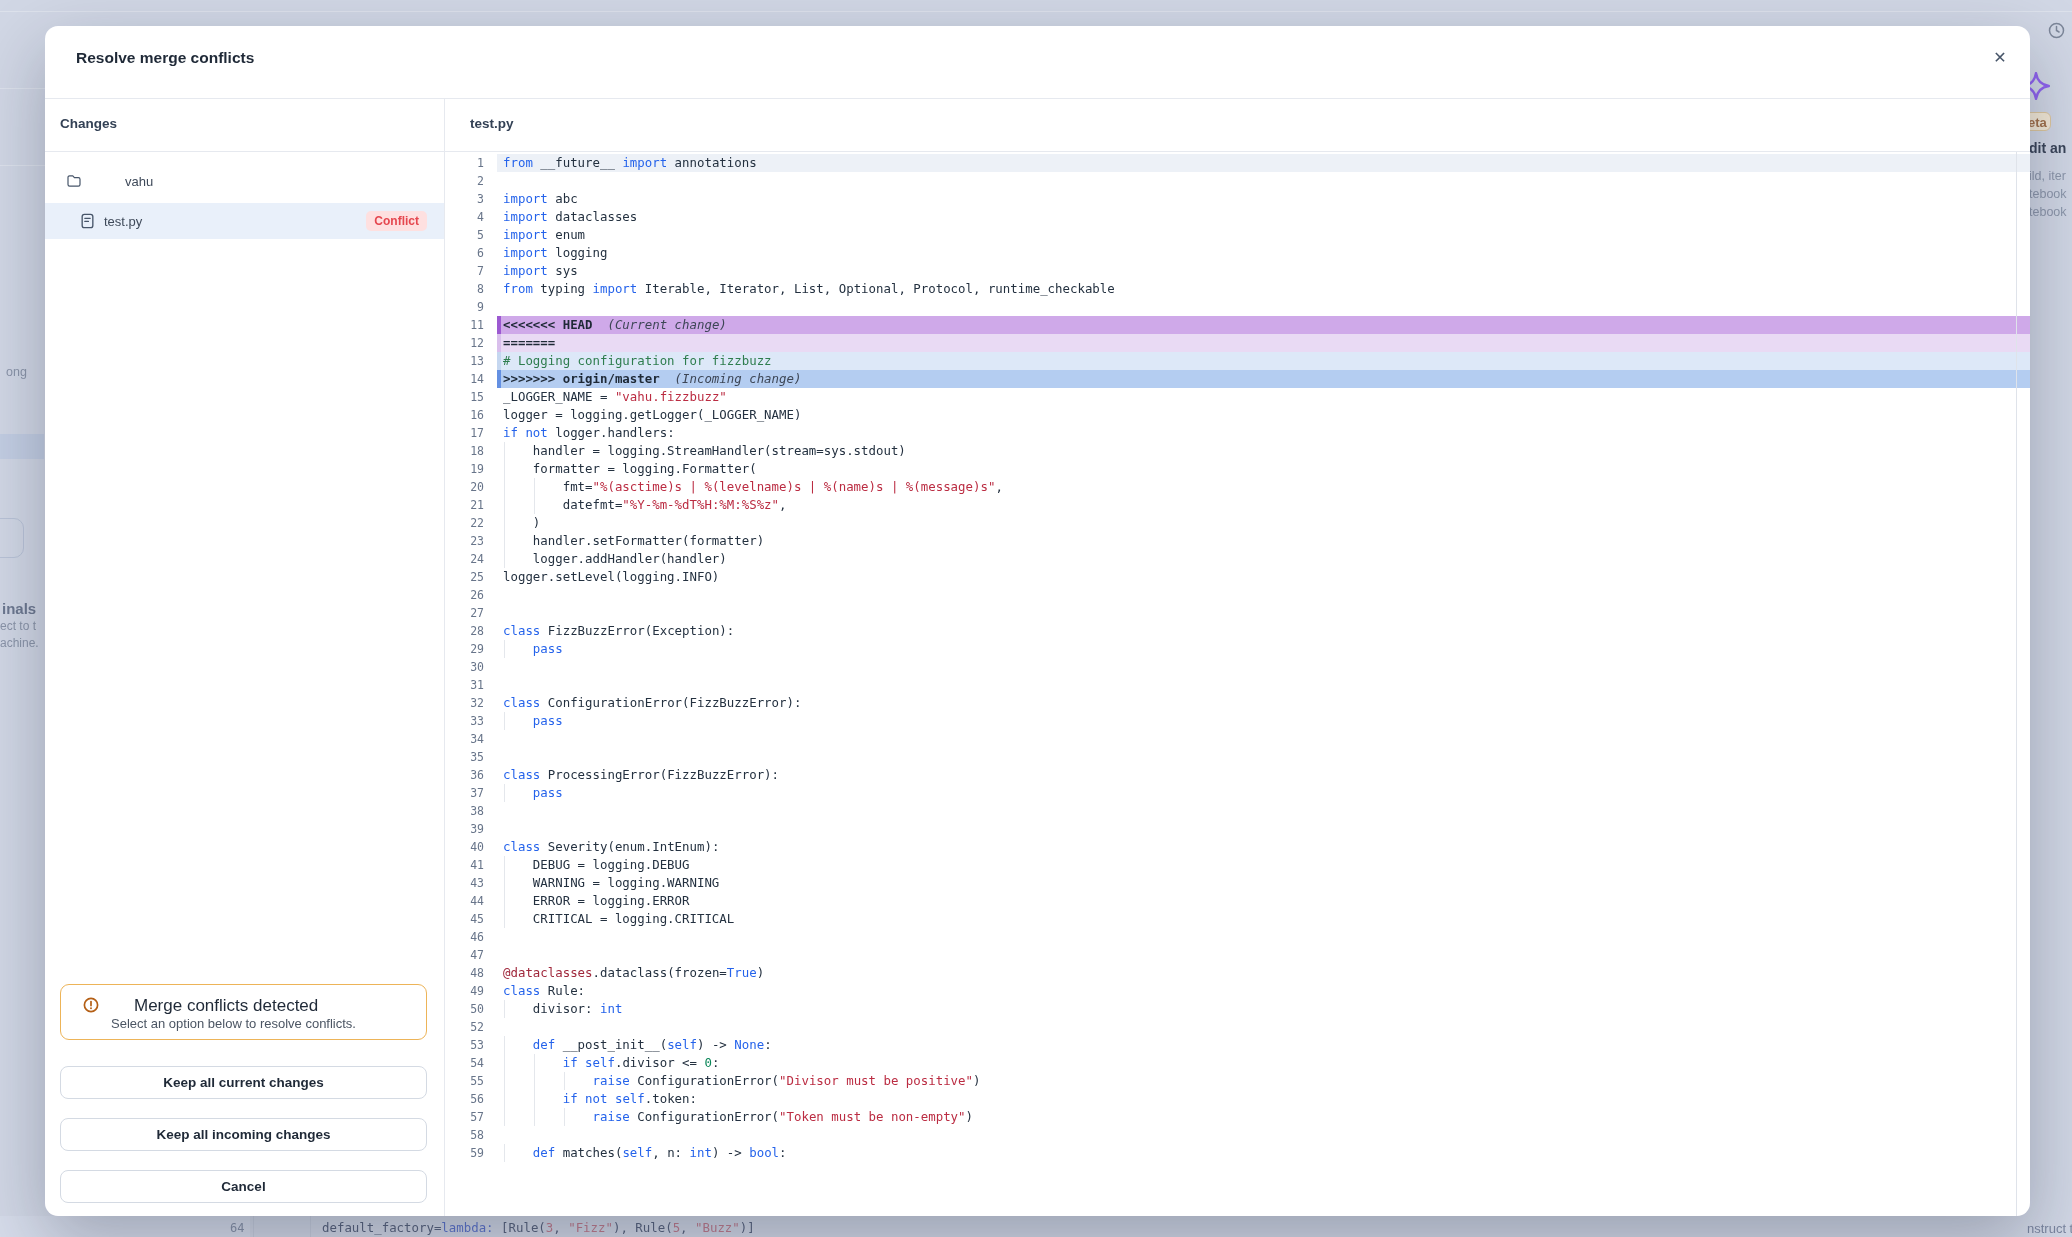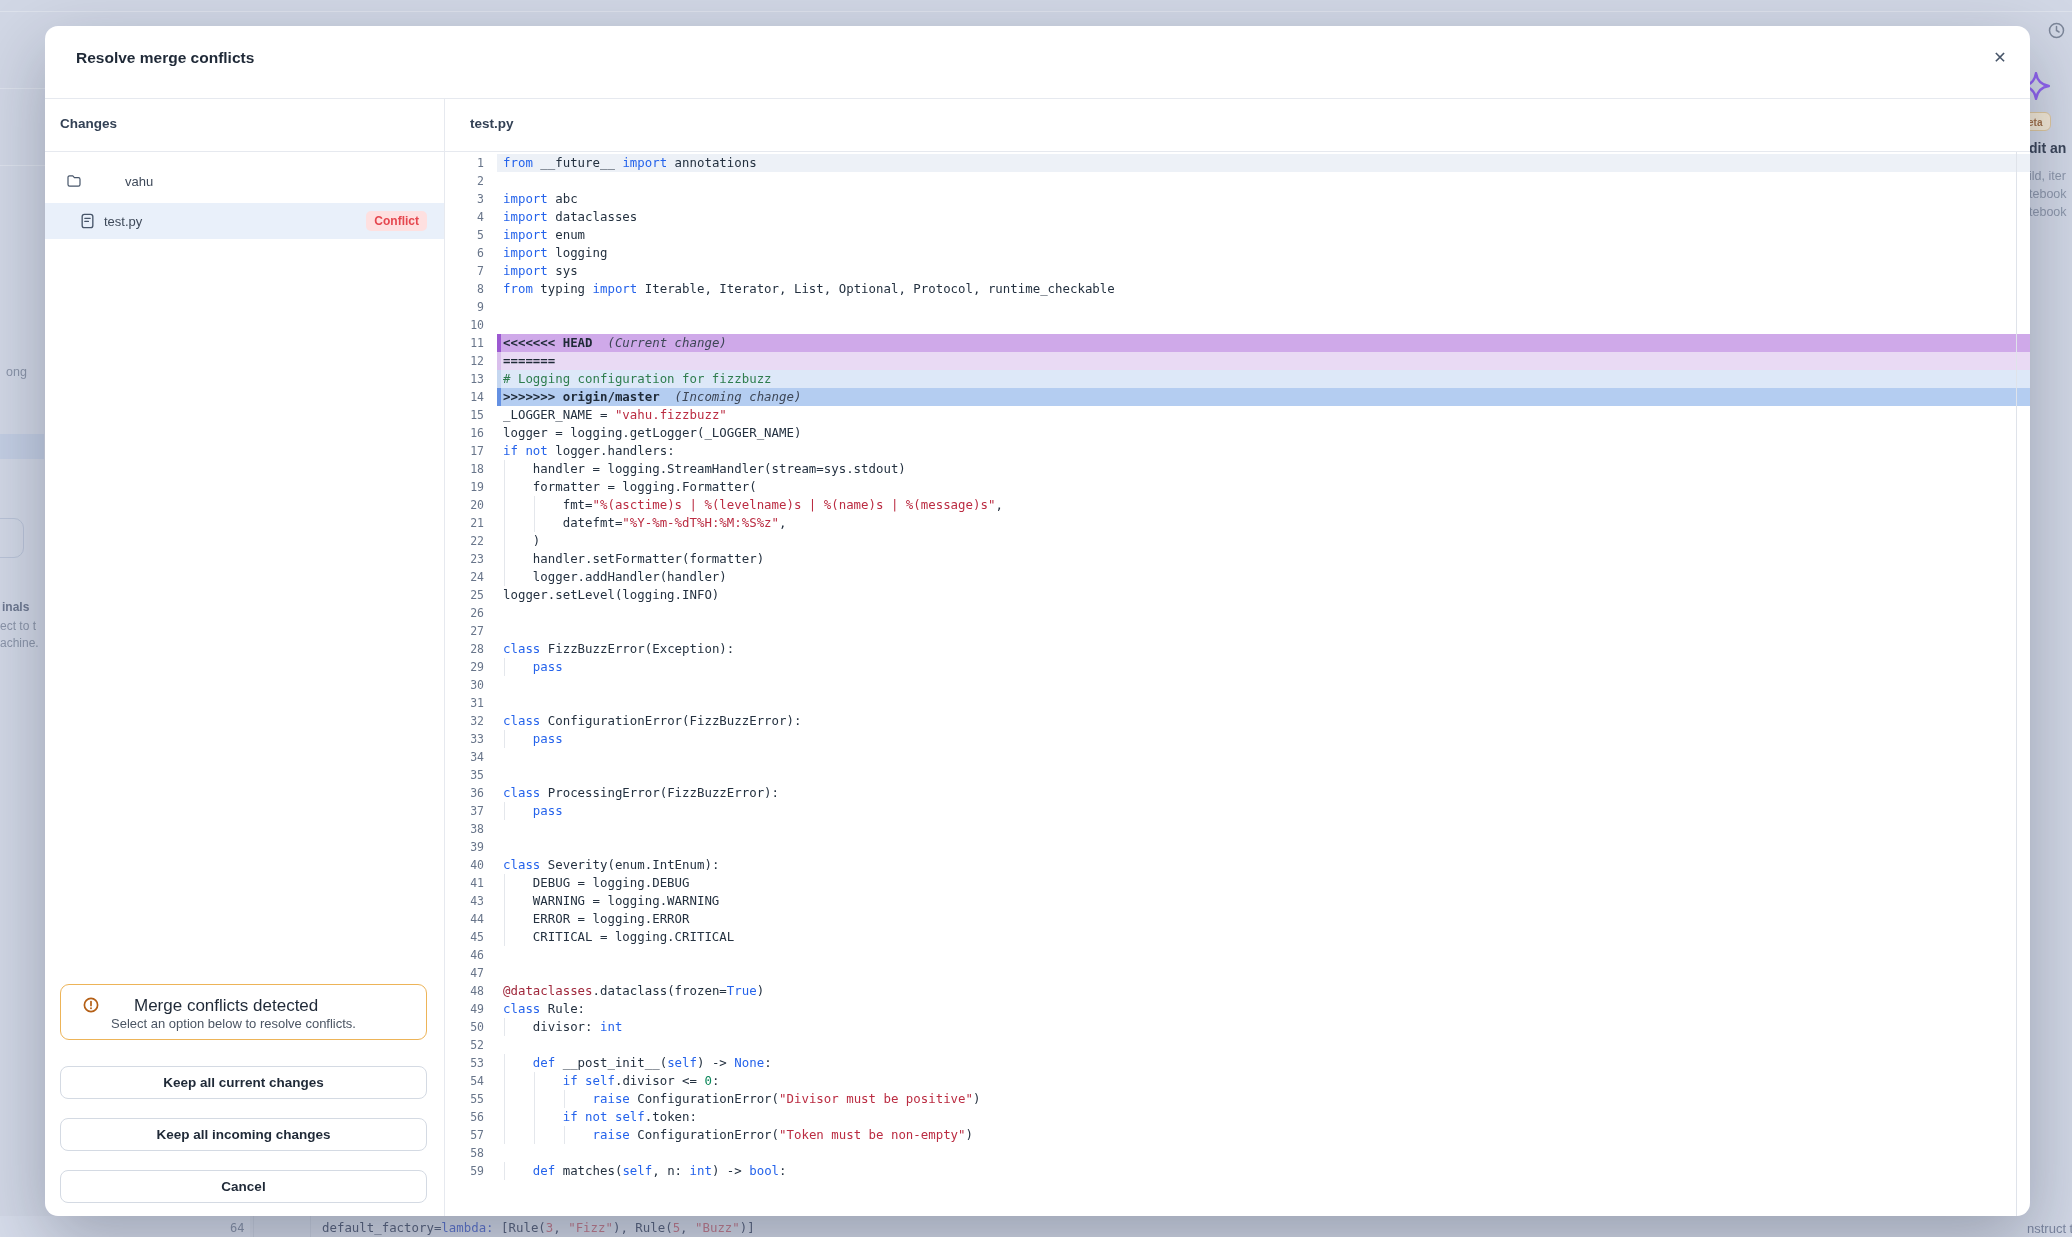--- a/index.html
+++ b/index.html
@@ -7,21 +7,21 @@
     background:#d1d7e5;font-family:"Liberation Sans",sans-serif;}
 
   
   .bg-frag{position:absolute;color:#8a94a8;font-size:12.5px;white-space:nowrap;}
   .bg-topline{position:absolute;left:0;top:11px;width:100%;height:1px;background:#dde2ec;}
   .bg-band{position:absolute;left:0;top:434px;width:44px;height:25px;background:#c3cee3;}
   .bg-box{position:absolute;left:-30px;top:518px;width:52px;height:38px;border:1.5px solid #b9c3d7;border-radius:10px;}
   .bg-leftline1{position:absolute;left:0;top:88px;width:45px;height:1px;background:#dde2ec;}
   .bg-leftline2{position:absolute;left:0;top:165px;width:45px;height:1px;background:#dde2ec;}
   .bg-pill{position:absolute;left:2021px;top:112px;width:30px;height:19px;background:#f3e9d6;
-    border:1px solid #ddc79e;border-radius:6px;color:#a2714b;font-size:10px;font-weight:700;
+    border:1px solid #ddc79e;border-radius:6px;color:#a2714b;font-size:13px;font-weight:700;
     line-height:19px;padding-left:6px;box-sizing:border-box;}
   .bg-bottom-panel{position:absolute;left:0;top:1216px;width:250px;height:21px;background:#d6dcea;}
   .bg-vline{position:absolute;top:1216px;width:1px;height:21px;background:#c6cddc;}
   .dim-code{position:absolute;left:322px;top:1220px;font-family:"DejaVu Sans Mono",monospace;
     font-size:12.4px;white-space:pre;}
   .dim-ln{position:absolute;left:230px;top:1221px;font-family:"DejaVu Sans Mono",monospace;
     font-size:12px;color:#8893a9;}
   .dimmed .seg-p{color:#5a657f}.dimmed .seg-k{color:#5f76cc}
   .dimmed .seg-s{color:#c07d8e}.dimmed .seg-n{color:#c07d8e}
 
@@ -89,21 +89,21 @@
 <body>
 
 <div class="screen">
 
   <div class="bg-topline"></div>
   <div class="bg-leftline1"></div>
   <div class="bg-leftline2"></div>
   <div class="bg-frag" style="left:6px;top:365px;">ong</div>
   <div class="bg-band"></div>
   <div class="bg-box"></div>
-  <div class="bg-frag" style="left:2px;top:600px;font-weight:700;color:#6d7890;font-size:12px;text-align:center;">inals</div>
+  <div class="bg-frag" style="left:2px;top:600px;font-weight:700;color:#6d7890;font-size:15px;text-align:center;">inals</div>
   <div class="bg-frag" style="left:0;top:619px;font-size:12px;">ect to t</div>
   <div class="bg-frag" style="left:0;top:636px;font-size:12px;">achine.</div>
 
   <span style="position:absolute;left:2048px;top:22px;">
     <svg width="17" height="17" viewBox="0 0 17 17">
         <circle cx="8.5" cy="8.5" r="7" fill="none" stroke="#7c8699" stroke-width="1.5"></circle>
         <path d="M8.5 4.5 V8.5 L11 10" fill="none" stroke="#7c8699" stroke-width="1.5" stroke-linecap="round"></path>
       </svg>
   </span>
   <span style="position:absolute;left:2022px;top:72px;">
@@ -174,21 +174,20 @@
       <div>
           <div class="crow hl-l1"><i class="cbg full"></i><span class="cln">1</span><span class="ctx"><span class="seg-k">from</span><span class="seg-p"> __future__ </span><span class="seg-k">import</span><span class="seg-p"> annotations</span></span></div>
           <div class="crow"><span class="cln">2</span><span class="ctx"></span></div>
           <div class="crow"><span class="cln">3</span><span class="ctx"><span class="seg-k">import</span><span class="seg-p"> abc</span></span></div>
           <div class="crow"><span class="cln">4</span><span class="ctx"><span class="seg-k">import</span><span class="seg-p"> dataclasses</span></span></div>
           <div class="crow"><span class="cln">5</span><span class="ctx"><span class="seg-k">import</span><span class="seg-p"> enum</span></span></div>
           <div class="crow"><span class="cln">6</span><span class="ctx"><span class="seg-k">import</span><span class="seg-p"> logging</span></span></div>
           <div class="crow"><span class="cln">7</span><span class="ctx"><span class="seg-k">import</span><span class="seg-p"> sys</span></span></div>
           <div class="crow"><span class="cln">8</span><span class="ctx"><span class="seg-k">from</span><span class="seg-p"> typing </span><span class="seg-k">import</span><span class="seg-p"> Iterable, Iterator, List, Optional, Protocol, runtime_checkable</span></span></div>
           <div class="crow"><span class="cln">9</span><span class="ctx"></span></div>
-          <div class="crow"><span class="cln">10</span><span class="ctx"></span></div>
           <div class="crow hl-cur1"><i class="cbg"></i><i class="cmk"></i><span class="cln">11</span><span class="ctx"><span class="seg-b">&lt;&lt;&lt;&lt;&lt;&lt;&lt; HEAD</span><span class="seg-a">  (Current change)</span></span></div>
           <div class="crow hl-cur2"><i class="cbg"></i><i class="cmk"></i><span class="cln">12</span><span class="ctx"><span class="seg-b">=======</span></span></div>
           <div class="crow hl-inc1"><i class="cbg"></i><i class="cmk"></i><span class="cln">13</span><span class="ctx"><span class="seg-c"># Logging configuration for fizzbuzz</span></span></div>
           <div class="crow hl-inc2"><i class="cbg"></i><i class="cmk"></i><span class="cln">14</span><span class="ctx"><span class="seg-b">&gt;&gt;&gt;&gt;&gt;&gt;&gt; origin/master</span><span class="seg-a">  (Incoming change)</span></span></div>
           <div class="crow"><span class="cln">15</span><span class="ctx"><span class="seg-p">_LOGGER_NAME = </span><span class="seg-s">"vahu.fizzbuzz"</span></span></div>
           <div class="crow"><span class="cln">16</span><span class="ctx"><span class="seg-p">logger = logging.getLogger(_LOGGER_NAME)</span></span></div>
           <div class="crow"><span class="cln">17</span><span class="ctx"><span class="seg-k">if</span><span class="seg-p"> </span><span class="seg-k">not</span><span class="seg-p"> logger.handlers:</span></span></div>
           <div class="crow"><span class="cln">18</span><span class="ctx"><i class="cguide" style="left: 1px;"></i><span class="seg-p">    handler = logging.StreamHandler(stream=sys.stdout)</span></span></div>
           <div class="crow"><span class="cln">19</span><span class="ctx"><i class="cguide" style="left: 1px;"></i><span class="seg-p">    formatter = logging.Formatter(</span></span></div>
           <div class="crow"><span class="cln">20</span><span class="ctx"><i class="cguide" style="left: 1px;"></i><i class="cguide" style="left: 30.9px;"></i><span class="seg-p">        fmt=</span><span class="seg-s">"%(asctime)s | %(levelname)s | %(name)s | %(message)s"</span><span class="seg-p">,</span></span></div>

